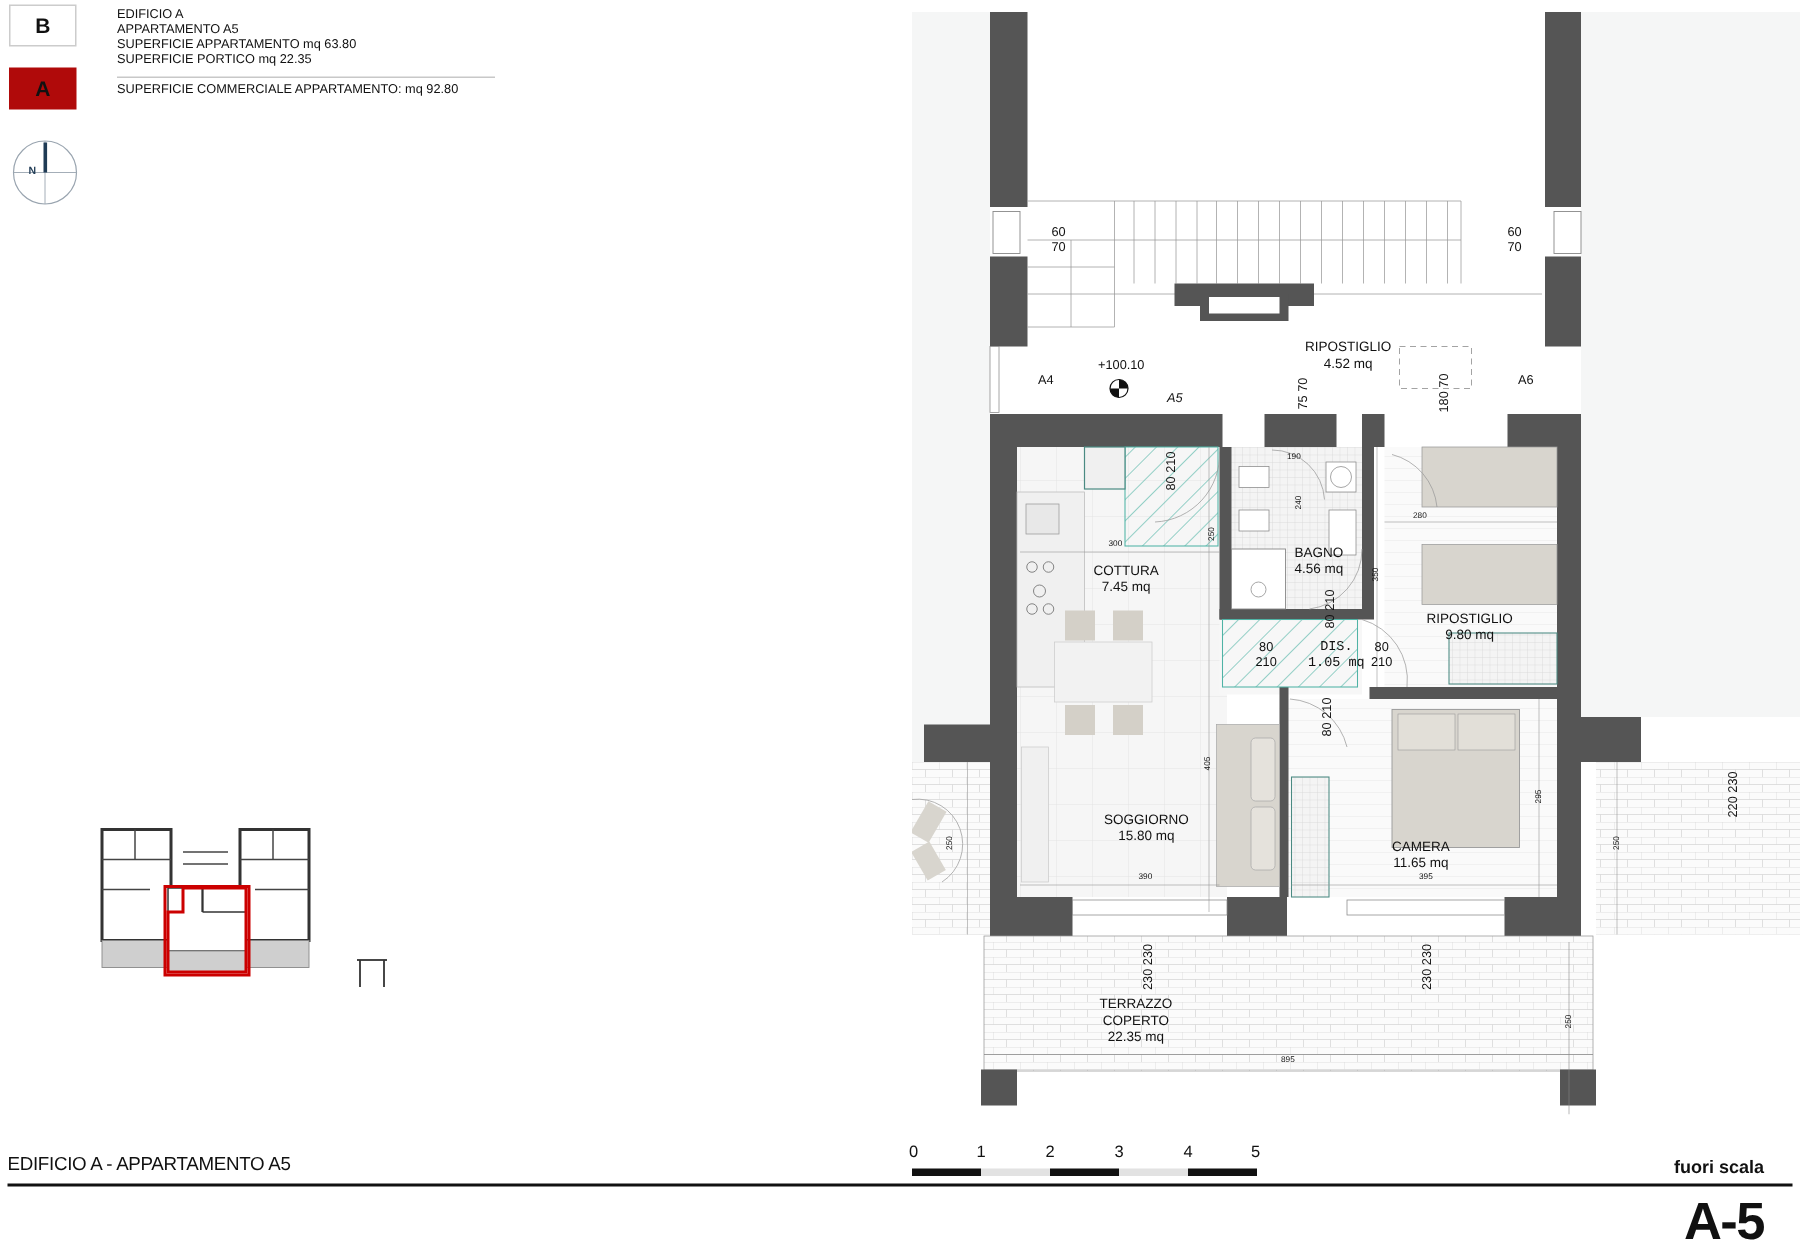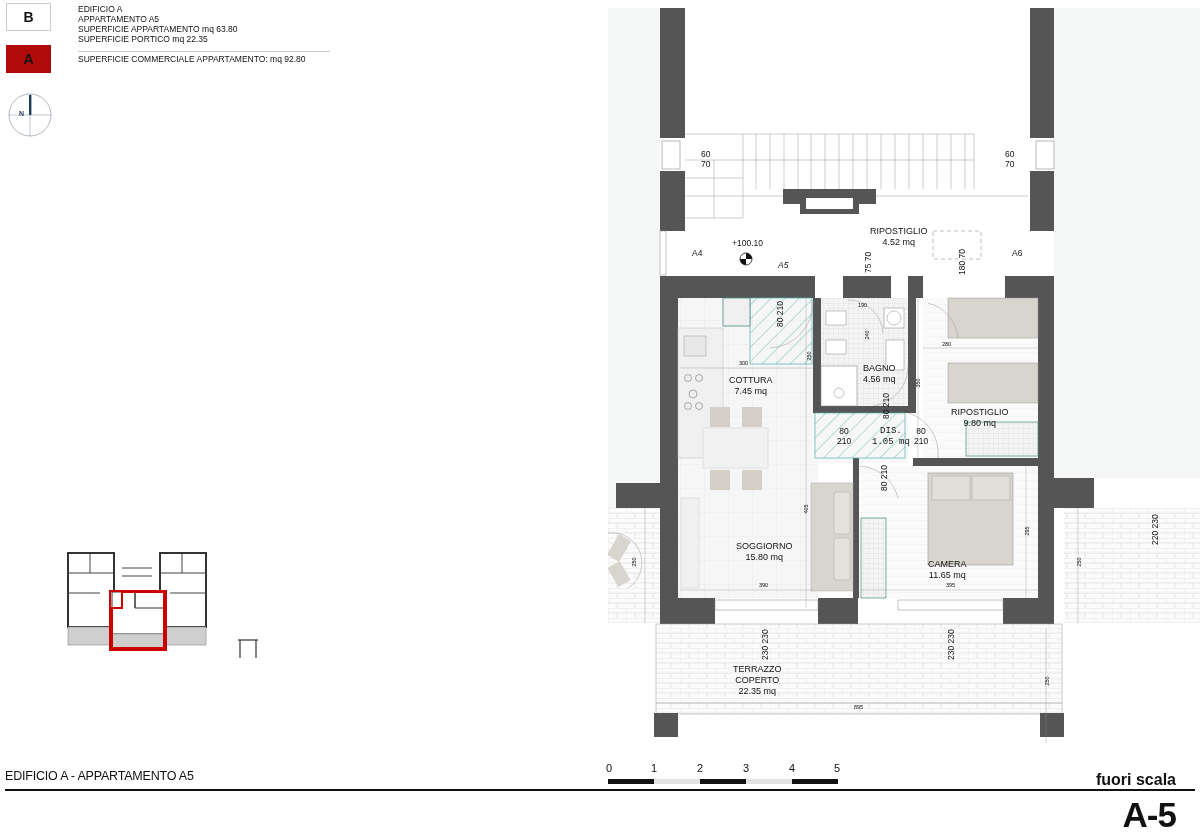--- a/index.html
+++ b/index.html
@@ -22,21 +22,21 @@
   .room-label { position: absolute; font-size: 9px; text-align: center; line-height: 11px; color: #111; white-space: nowrap; }
   .dim { position: absolute; font-size: 8.5px; line-height: 10px; color: #111; white-space: nowrap; }
   .dim-small { position: absolute; font-size: 5.5px; color: #111; white-space: nowrap; }
   .rot { transform: rotate(-90deg); transform-origin: center; }
 
   .footer-title { position: absolute; left: 5px; top: 769px; font-size: 12.5px; font-weight: normal; letter-spacing: -0.2px; }
   .footer-rule { position: absolute; left: 5px; top: 789px; width: 1190px; height: 2px; background: #111; }
   .scale-bar { position: absolute; left: 606px; top: 762px; width: 240px; height: 26px; }
   .scale-num { position: absolute; top: 0; font-size: 11px; }
   .scale-seg { position: absolute; top: 17px; height: 5px; }
-  .fuori { position: absolute; right: 24px; top: 771px; font-size: 16px; font-weight: bold; }
+  .fuori { position: absolute; right: 24px; top: 771px; font-size: 12px; font-weight: bold; }
   .sheet-code { position: absolute; right: 24px; top: 793px; font-size: 35px; font-weight: bold; letter-spacing: -1px; line-height: 44px; }
 </style>
 </head>
 <body>
 
 <div class="legend-box legend-b">B</div>
 <div class="legend-box legend-a">A</div>
 
 <div class="info">
   <div class="info-line">EDIFICIO A</div>

